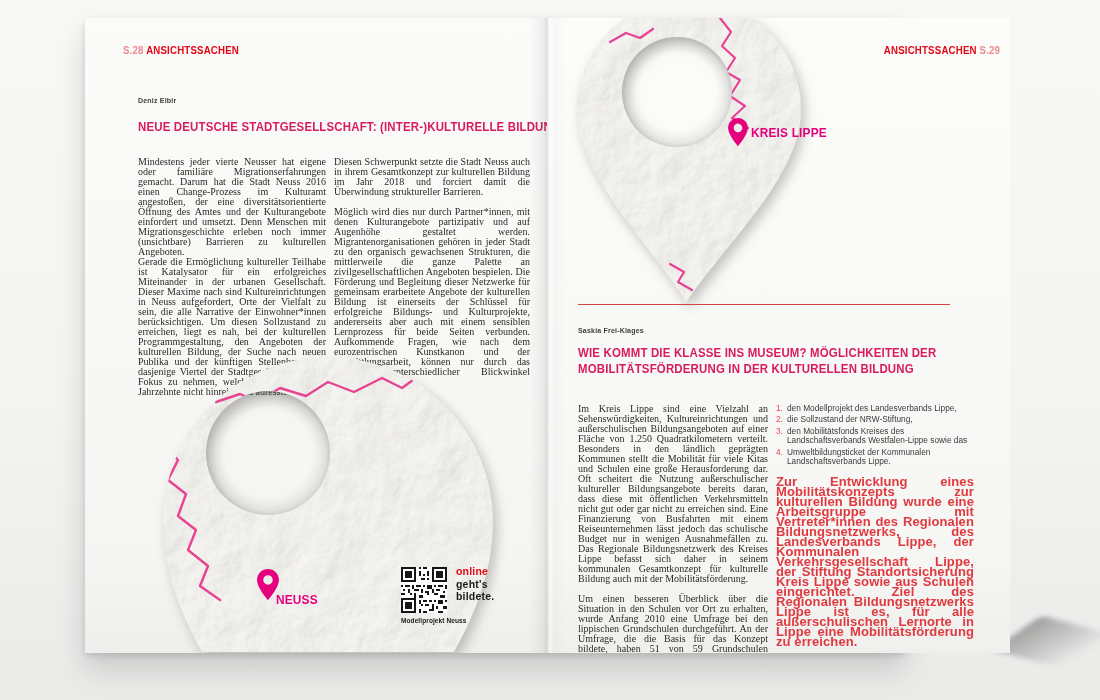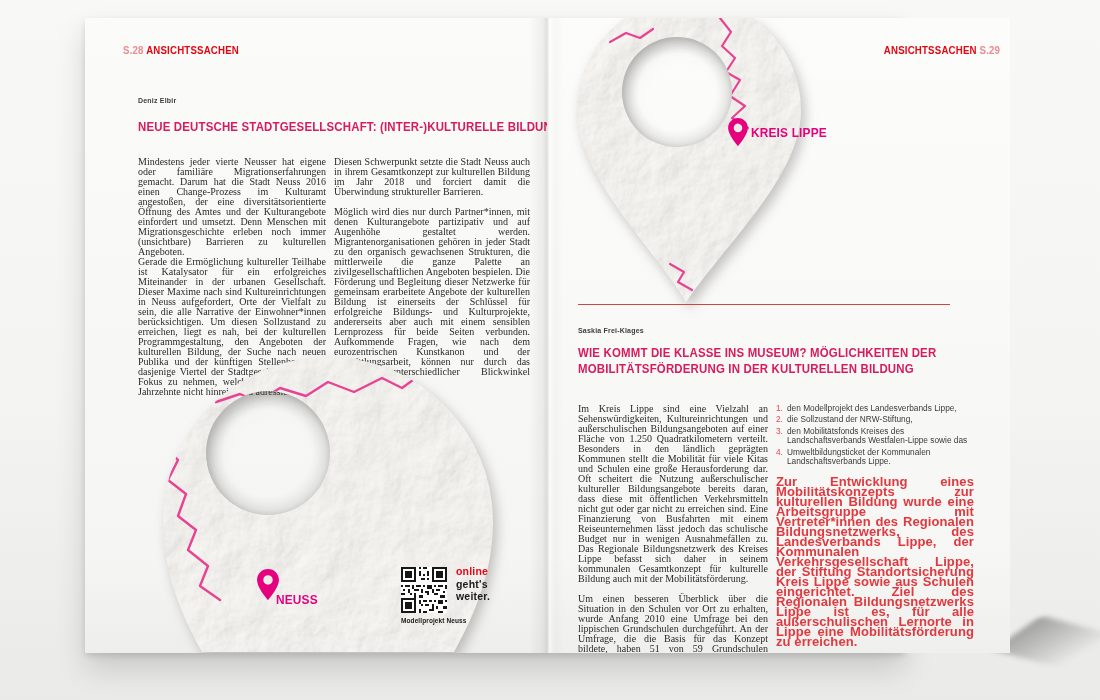--- a/index.html
+++ b/index.html
@@ -122,21 +122,21 @@
           M0 8h1v1H0z M2 8h2v1H2z M5 8h1v2H5z M7 8h2v1H7z M10 8h1v1h-1z M12 8h2v2h-2z M15 8h1v1h-1z M17 8h2v1h-2z M20 8h1v2h-1z
           M1 10h1v1H1z M3 10h1v2H3z M6 10h2v1H6z M9 10h1v2H9z M11 11h2v1h-2z M14 10h1v2h-1z M16 10h2v1h-2z M19 11h1v1h-1z
           M0 12h2v1H0z M4 12h1v1H4z M6 12h1v2H6z M8 13h2v1H8z M12 12h1v1h-1z M15 12h2v1h-2z M18 13h2v1h-2z
           M8 15h1v2H8z M10 15h2v1h-2z M13 15h1v1h-1z M15 15h1v1h-1z M17 15h2v2h-2z M20 15h1v1h-1z
           M9 17h1v1H9z M11 17h2v1h-2z M14 17h1v2h-1z M16 18h1v1h-1z M19 18h2v1h-2z
           M8 19h1v2H8z M10 20h2v1h-2z M13 19h2v1h-2z M17 20h2v1h-2z"></path>
       </svg>
       <div class="abs cta" style="left:371px;top:547px;">
         <div class="online">online</div>
         <div>geht's</div>
-        <div>weiter.</div>
+        <div>bildete.</div>
       </div>
       <div class="abs qr-caption" style="left:316px;top:599px;">Modellprojekt Neuss</div>
     </div>
 
     <div class="page page-right">
 
       <div class="abs pghead cond-r" style="right:10px;top:26px;text-align:right;">
         <span class="section">ANSICHTSSACHEN</span>
         <span class="pgnum">S.29</span>
       </div>

